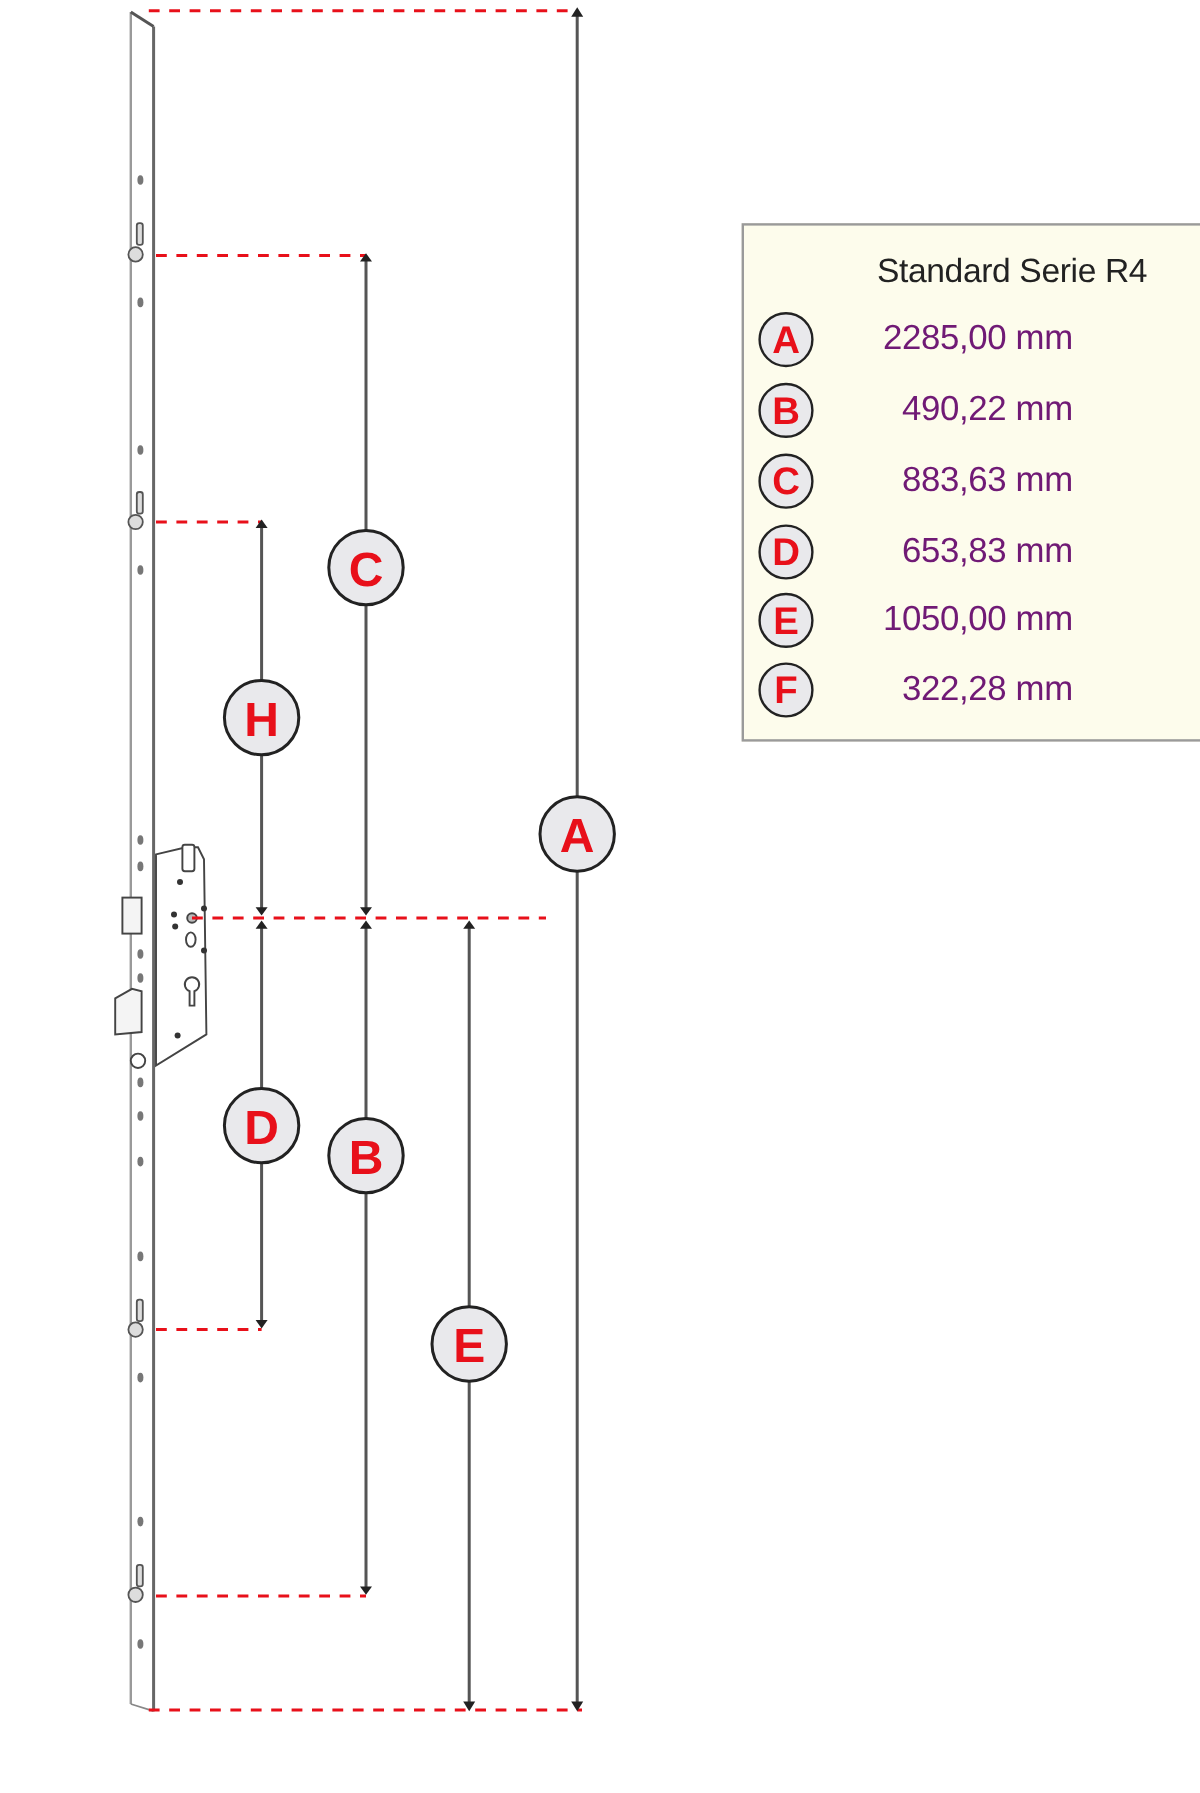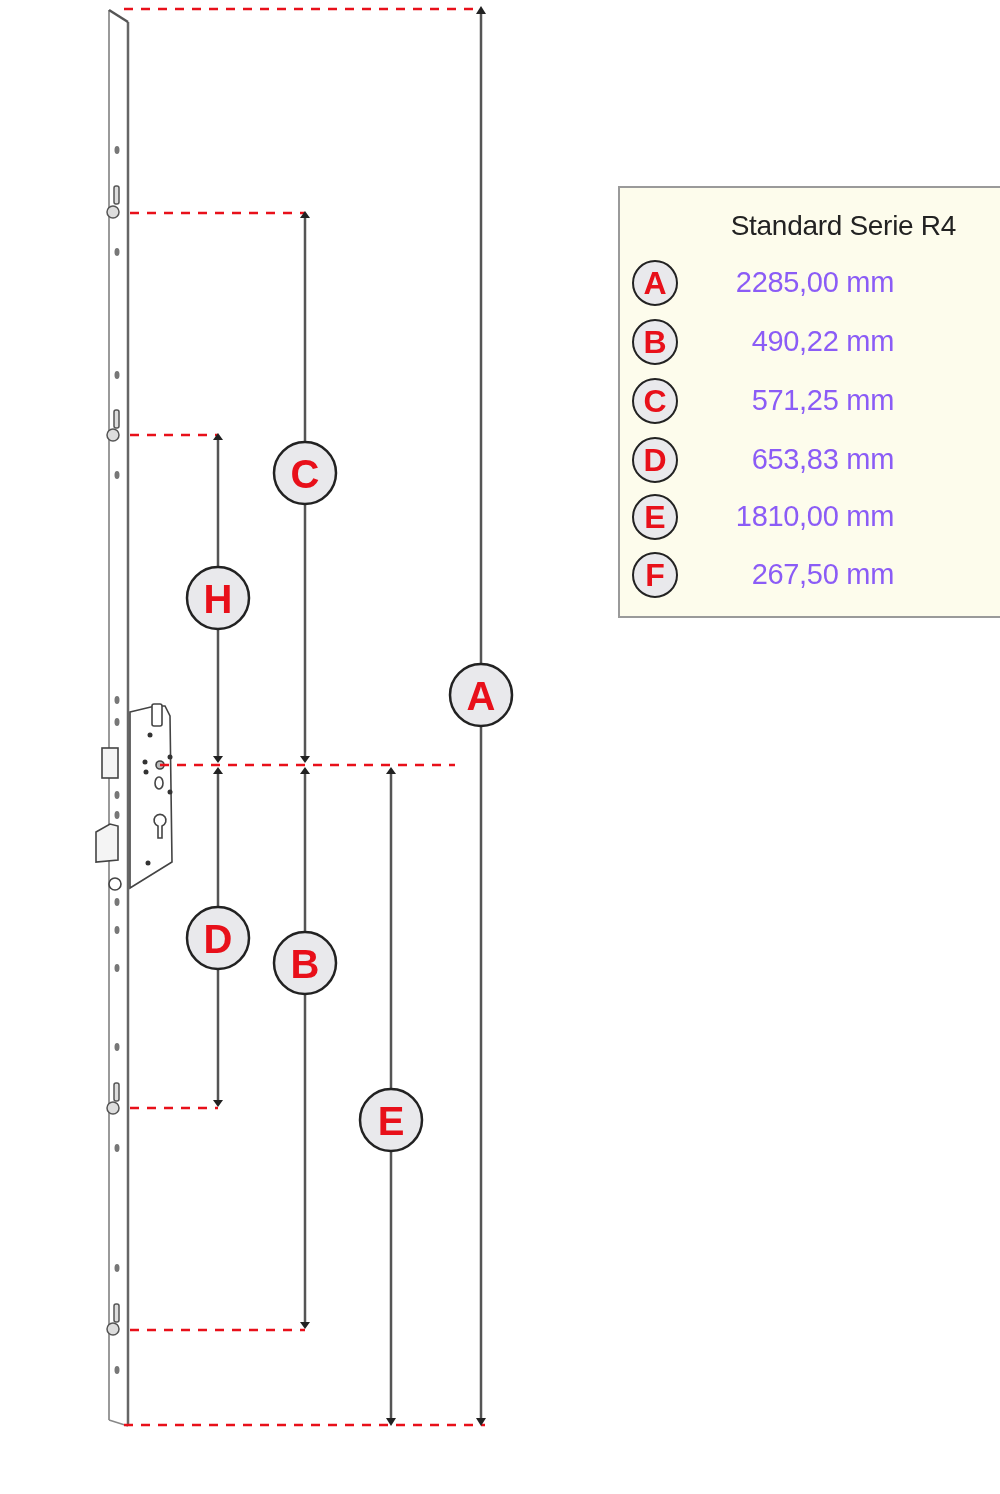--- a/index.html
+++ b/index.html
@@ -14,21 +14,21 @@
     position: absolute; left: 0; right: 70px; top: 22px; text-align: right;
     font-size: 28px; color: #222; letter-spacing: -0.3px;
   }
   .legend-row { position: absolute; left: 12px; width: 262px; height: 52px; }
   .legend-badge {
     position: absolute; left: 0; top: 0; width: 46px; height: 46px; border-radius: 50%;
     border: 2.5px solid #222; background: #e9e9ec; box-sizing: border-box;
     color: #e8101a; font-weight: bold; font-size: 32px; line-height: 42px; text-align: center;
   }
   .legend-value {
-    position: absolute; right: 0; top: 6px; font-size: 29px; color: #8b5cf6; letter-spacing: -0.3px;
+    position: absolute; right: 0; top: 6px; font-size: 29px; color: #701a75; letter-spacing: -0.3px;
     white-space: nowrap;
   }
   .badge-text { font-family: "Liberation Sans", "DejaVu Sans", sans-serif; font-weight: bold; }
 </style>
 </head>
 <body>
 
 <svg id="diagram" width="1000" height="1494" viewBox="0 0 1000 1494" xmlns="http://www.w3.org/2000/svg">
   <defs>
     <marker id="arrUp" markerWidth="10" markerHeight="10" refX="5" refY="1" orient="auto">
@@ -158,27 +158,27 @@
   <div class="legend-row" style="top:72px">
     <div class="legend-badge">A</div>
     <div class="legend-value">2285,00 mm</div>
   </div>
   <div class="legend-row" style="top:131px">
     <div class="legend-badge">B</div>
     <div class="legend-value">490,22 mm</div>
   </div>
   <div class="legend-row" style="top:190px">
     <div class="legend-badge">C</div>
-    <div class="legend-value">571,25 mm</div>
+    <div class="legend-value">883,63 mm</div>
   </div>
   <div class="legend-row" style="top:249px">
     <div class="legend-badge">D</div>
     <div class="legend-value">653,83 mm</div>
   </div>
   <div class="legend-row" style="top:306px">
     <div class="legend-badge">E</div>
-    <div class="legend-value">1810,00 mm</div>
+    <div class="legend-value">1050,00 mm</div>
   </div>
   <div class="legend-row" style="top:364px">
     <div class="legend-badge">F</div>
-    <div class="legend-value">267,50 mm</div>
+    <div class="legend-value">322,28 mm</div>
   </div>
 </div>
 
 </body></html>

